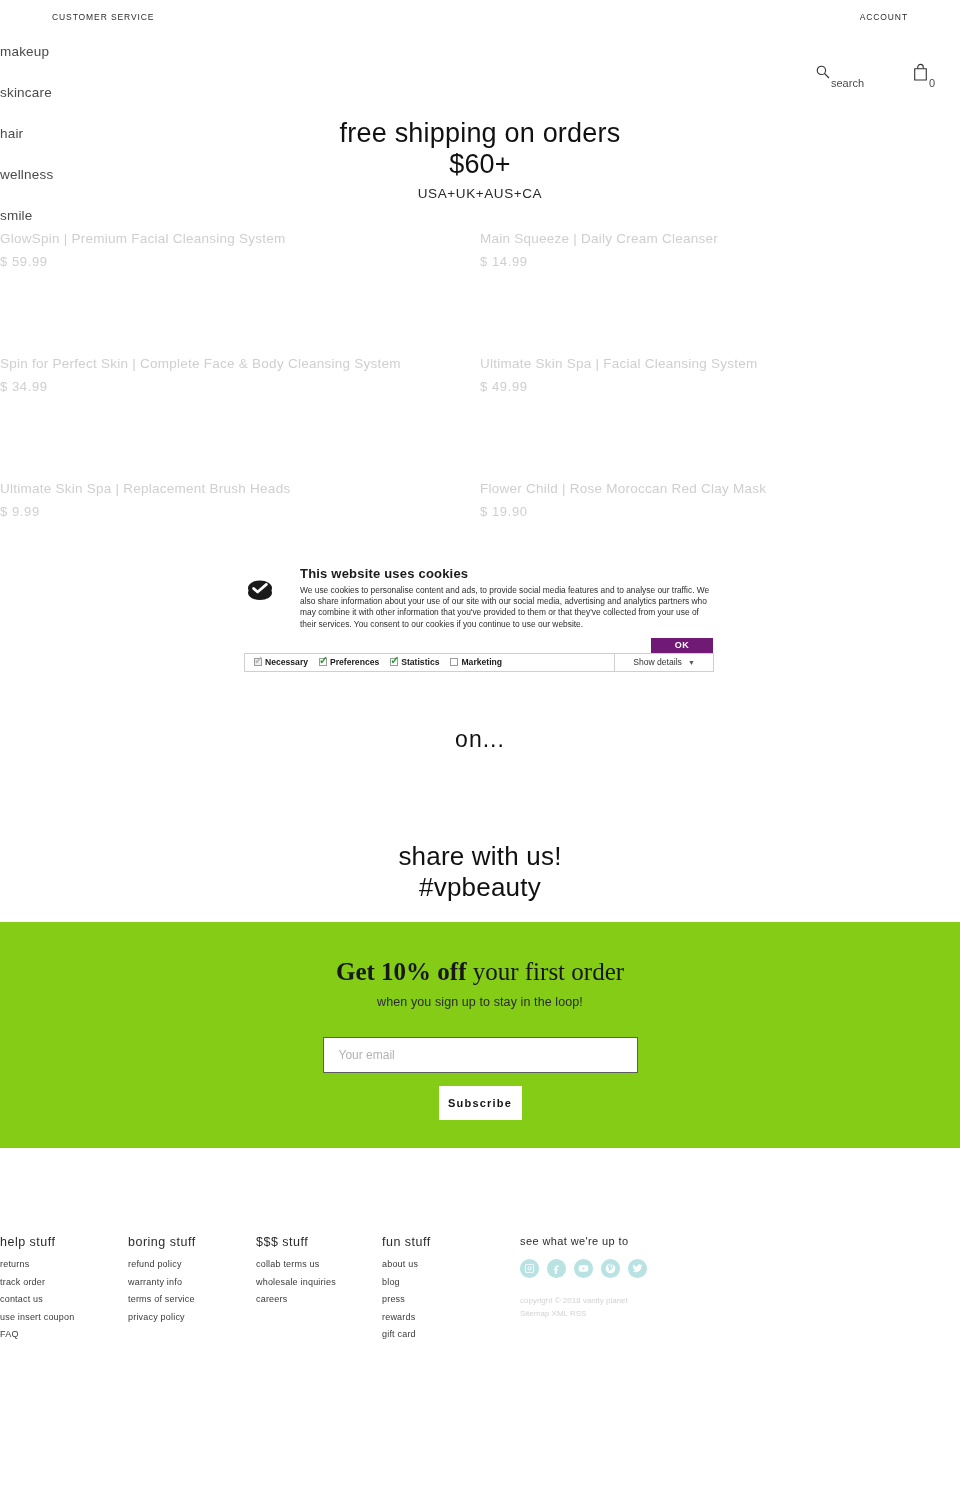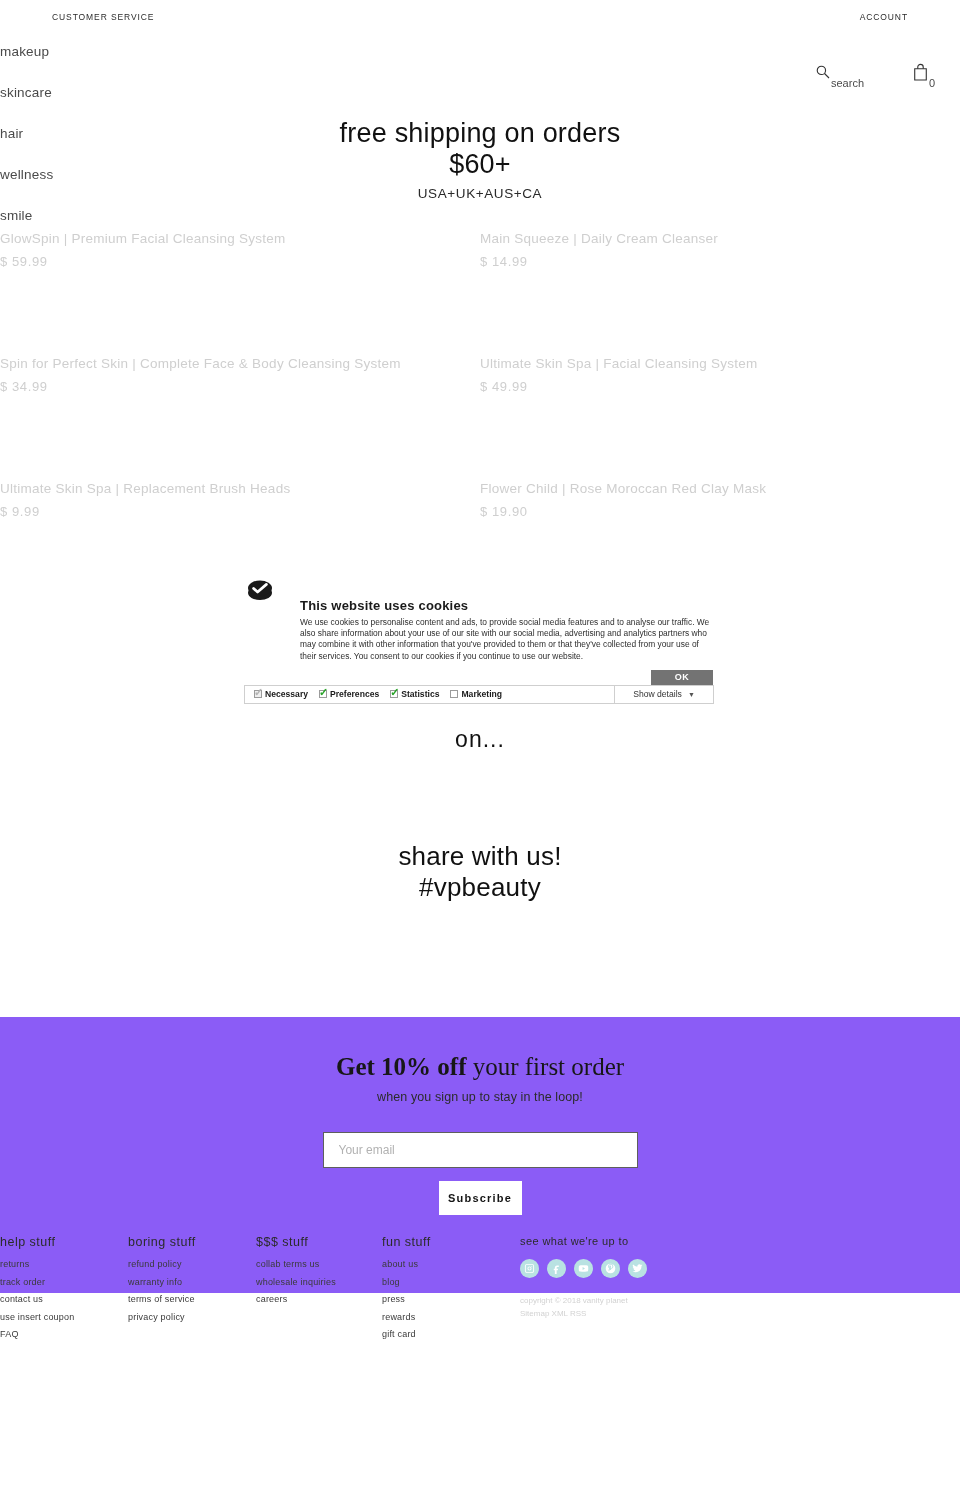--- a/index.html
+++ b/index.html
@@ -76,33 +76,33 @@
   .row-gap-a { height: 62px; }
   .row-gap-b { height: 62px; }
 
   
   .cookie-banner {
     position: absolute; top: 562px; left: 244px; width: 470px;
     background: #ffffff; font-family: "Liberation Sans", sans-serif;
   }
   .cookie-top { display: flex; padding: 4px 0 0 0; }
   .cookie-icon { width: 46px; flex: 0 0 46px; padding-top: 6px; }
-  .cookie-body { flex: 1; padding-left: 10px; margin-top: 32px; }
+  .cookie-body { flex: 1; padding-left: 10px; }
   .cookie-heading {
     font-size: 13px; font-weight: bold; color: #1a1a1a; letter-spacing: .2px;
     margin-bottom: 4px;
   }
   .cookie-text {
     font-size: 8.4px; line-height: 11.2px; color: #2e2e2e;
   }
   .cookie-ok-row {
     display: flex; justify-content: flex-end; margin-top: 8px; padding-right: 1px;
   }
   .cookie-ok {
-    background: #737373; color: #fff; border: none;
+    background: #701a75; color: #fff; border: none;
     font-size: 9px; font-weight: bold; letter-spacing: .4px;
     width: 62px; height: 15px; line-height: 15px; text-align: center;
     cursor: pointer; font-family: "Liberation Sans", sans-serif;
   }
   .cookie-controls {
     display: flex; align-items: stretch; border: 1px solid #cfcfcf;
     height: 19px; background: #fff;
   }
   .cookie-checks {
     flex: 1; display: flex; align-items: center; gap: 11px; padding-left: 9px;
@@ -136,22 +136,22 @@
   }
 
   
   .share {
     position: absolute; top: 841px; left: 0; width: 960px; text-align: center;
     font-size: 26px; line-height: 31px; color: #111; letter-spacing: .2px;
   }
 
   
   .newsletter {
-    position: absolute; top: 1017px; left: 0; width: 960px; height: 276px;
-    background: #8b5cf6; text-align: center;
+    position: absolute; top: 922px; left: 0; width: 960px; height: 226px;
+    background: #84cc16; text-align: center;
   }
   .nl-title {
     margin-top: 36px; font-family: "Liberation Serif", serif;
     font-size: 25px; color: #171717;
   }
   .nl-title b { font-weight: bold; }
   .nl-title span { font-weight: 400; }
   .nl-sub {
     margin-top: 9px; font-size: 12.5px; color: #2b2b2b; letter-spacing: .1px;
   }

